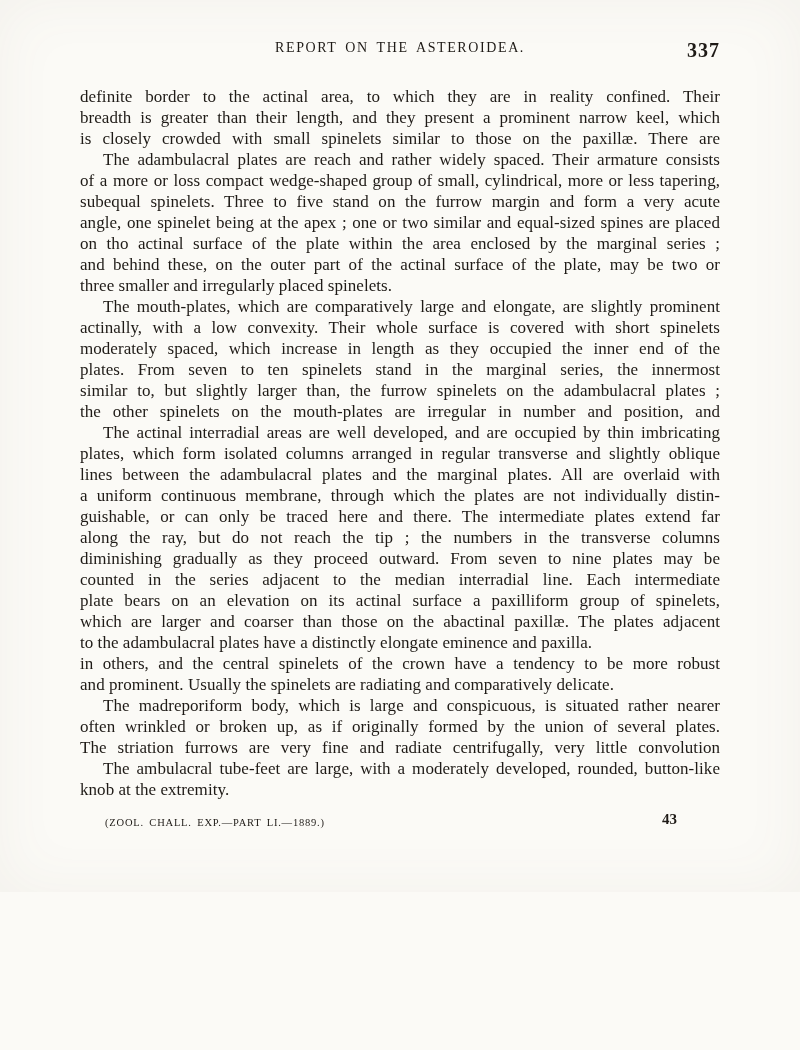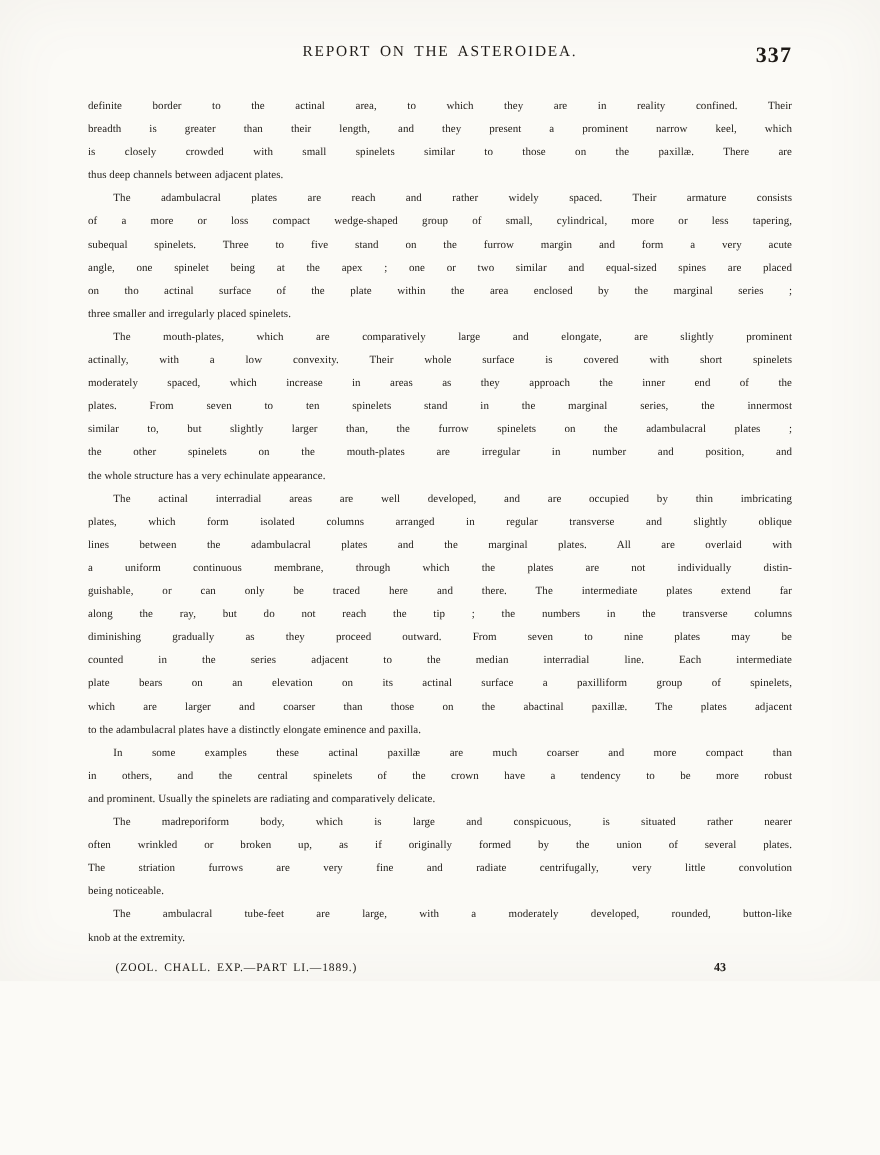--- a/index.html
+++ b/index.html
@@ -44,21 +44,21 @@
   }
   .page-number {
     position: absolute;
     right: 0;
     top: -1px;
     font-size: 20px;
     font-weight: 700;
     letter-spacing: 1px;
   }
   .body-text {
-    font-size: 10px;
+    font-size: 17px;
     line-height: 21px;
     letter-spacing: 0.05px;
   }
   .line {
     height: 21px;
     overflow: hidden;
     text-align: justify;
     text-align-last: justify;
     white-space: normal;
   }
@@ -74,83 +74,80 @@
     align-items: flex-end;
     margin-top: 11px;
   }
   .signature {
     margin-left: 25px;
     font-size: 10.5px;
     letter-spacing: 0.8px;
     word-spacing: 2px;
   }
   .sheet-number {
-    margin-right: 60px;
-    font-size: 11px;
+    margin-right: 43px;
+    font-size: 15px;
     font-weight: 700;
   }
 </style>
 </head>
 <body>
 
 <div class="page">
   <div class="text-block">
 
     <div class="running-header">
       <span class="running-title">REPORT ON THE ASTEROIDEA.</span>
       <span class="page-number">337</span>
     </div>
 
     <div class="body-text">
         <div class="paragraph">
           <div class="line">definite border to the actinal area, to which they are in reality confined.  Their</div>
           <div class="line">breadth is greater than their length, and they present a prominent narrow keel, which</div>
           <div class="line">is closely crowded with small spinelets similar to those on the paxillæ.  There are</div>
-          <div class="line last">thus deep channels between adjacent plates.</div>
         </div>
         <div class="paragraph">
           <div class="line indent">The adambulacral plates are reach and rather widely spaced.  Their armature consists</div>
           <div class="line">of a more or loss compact wedge-shaped group of small, cylindrical, more or less tapering,</div>
           <div class="line">subequal spinelets.  Three to five stand on the furrow margin and form a very acute</div>
           <div class="line">angle, one spinelet being at the apex ; one or two similar and equal-sized spines are placed</div>
           <div class="line">on tho actinal surface of the plate within the area enclosed by the marginal series ;</div>
+          <div class="line">and behind these, on the outer part of the actinal surface of the plate, may be two or</div>
           <div class="line last">three smaller and irregularly placed spinelets.</div>
         </div>
         <div class="paragraph">
           <div class="line indent">The mouth-plates, which are comparatively large and elongate, are slightly prominent</div>
           <div class="line">actinally, with a low convexity.  Their whole surface is covered with short spinelets</div>
-          <div class="line">moderately spaced, which increase in areas as they approach the inner end of the</div>
+          <div class="line">moderately spaced, which increase in length as they occupied the inner end of the</div>
           <div class="line">plates.  From seven to ten spinelets stand in the marginal series, the innermost</div>
           <div class="line">similar to, but slightly larger than, the furrow spinelets on the adambulacral plates ;</div>
           <div class="line">the other spinelets on the mouth-plates are irregular in number and position, and</div>
-          <div class="line last">the whole structure has a very echinulate appearance.</div>
         </div>
         <div class="paragraph">
           <div class="line indent">The actinal interradial areas are well developed, and are occupied by thin imbricating</div>
           <div class="line">plates, which form isolated columns arranged in regular transverse and slightly oblique</div>
           <div class="line">lines between the adambulacral plates and the marginal plates.  All are overlaid with</div>
           <div class="line">a uniform continuous membrane, through which the plates are not individually distin-</div>
           <div class="line">guishable, or can only be traced here and there.  The intermediate plates extend far</div>
           <div class="line">along the ray, but do not reach the tip ; the numbers in the transverse columns</div>
           <div class="line">diminishing gradually as they proceed outward.  From seven to nine plates may be</div>
           <div class="line">counted in the series adjacent to the median interradial line.  Each intermediate</div>
           <div class="line">plate bears on an elevation on its actinal surface a paxilliform group of spinelets,</div>
           <div class="line">which are larger and coarser than those on the abactinal paxillæ.  The plates adjacent</div>
           <div class="line last">to the adambulacral plates have a distinctly elongate eminence and paxilla.</div>
         </div>
         <div class="paragraph">
-          <div class="line indent">In some examples these actinal paxillæ are much coarser and more compact than</div>
           <div class="line">in others, and the central spinelets of the crown have a tendency to be more robust</div>
           <div class="line last">and prominent.   Usually the spinelets are radiating and comparatively delicate.</div>
         </div>
         <div class="paragraph">
           <div class="line indent">The madreporiform body, which is large and conspicuous, is situated rather nearer</div>
           <div class="line">often wrinkled or broken up, as if originally formed by the union of several plates.</div>
           <div class="line">The striation furrows are very fine and radiate centrifugally, very little convolution</div>
-          <div class="line last">being noticeable.</div>
         </div>
         <div class="paragraph">
           <div class="line indent">The ambulacral tube-feet are large, with a moderately developed, rounded, button-like</div>
           <div class="line last">knob at the extremity.</div>
         </div>
       </div>
 
     <div class="page-footer">
       <span class="signature">(ZOOL. CHALL. EXP.—PART LI.—1889.)</span>
       <span class="sheet-number">43</span>

